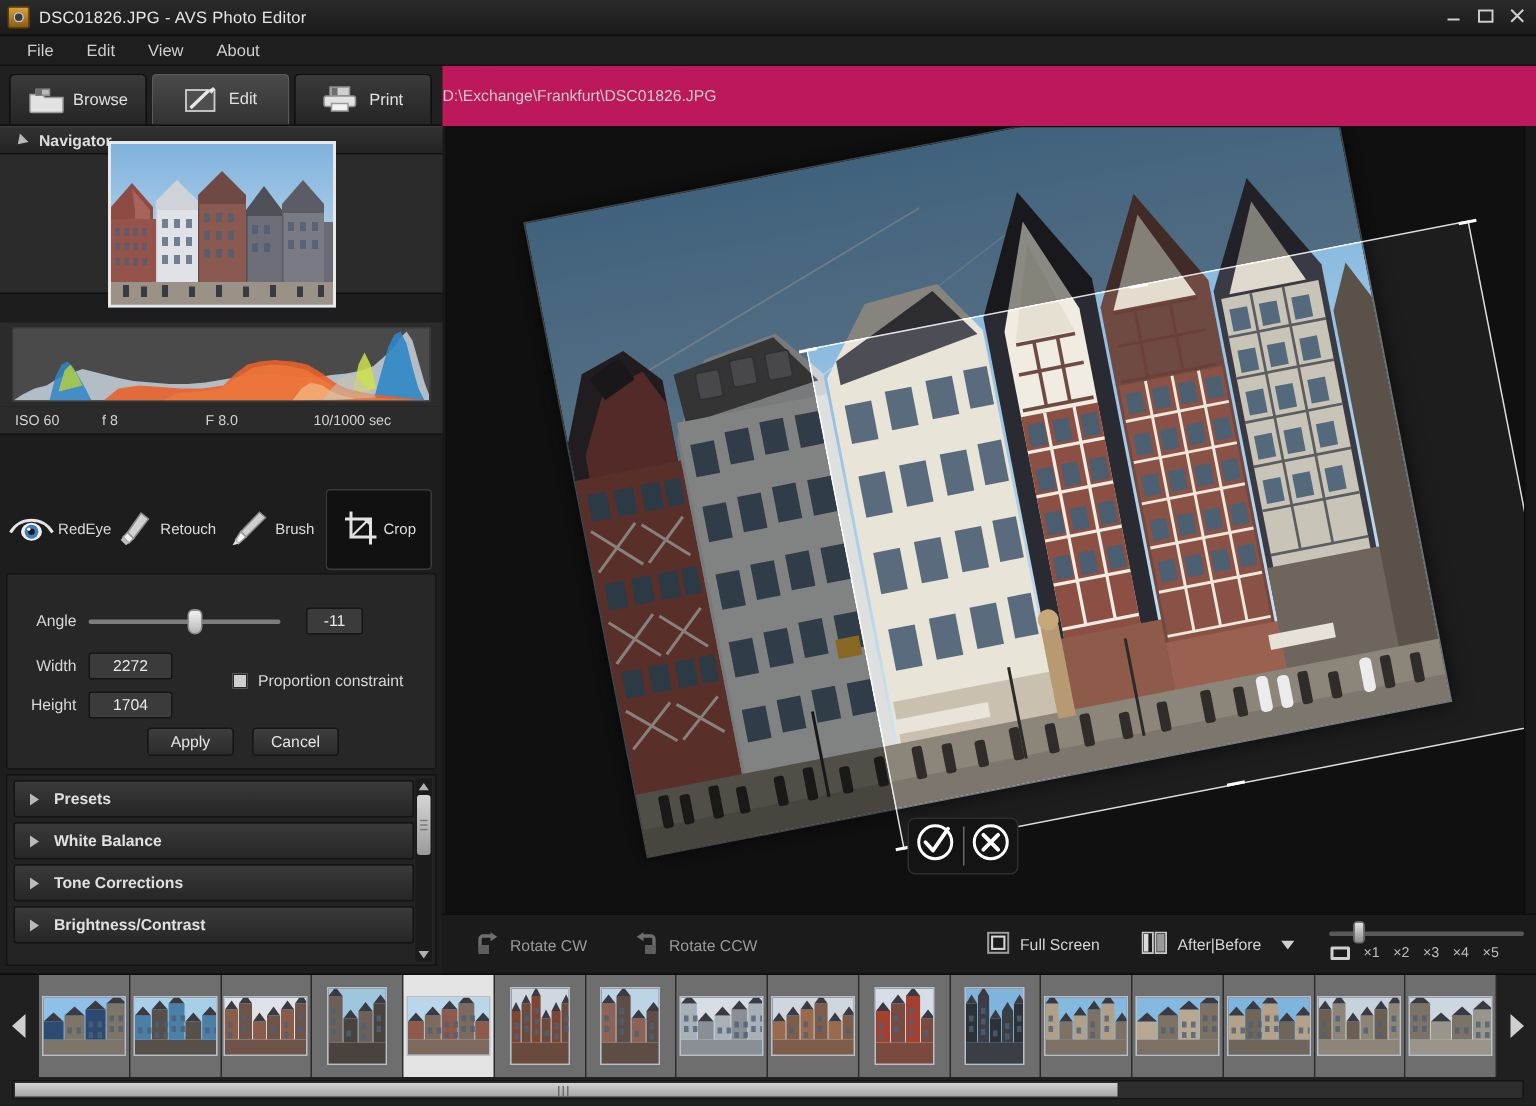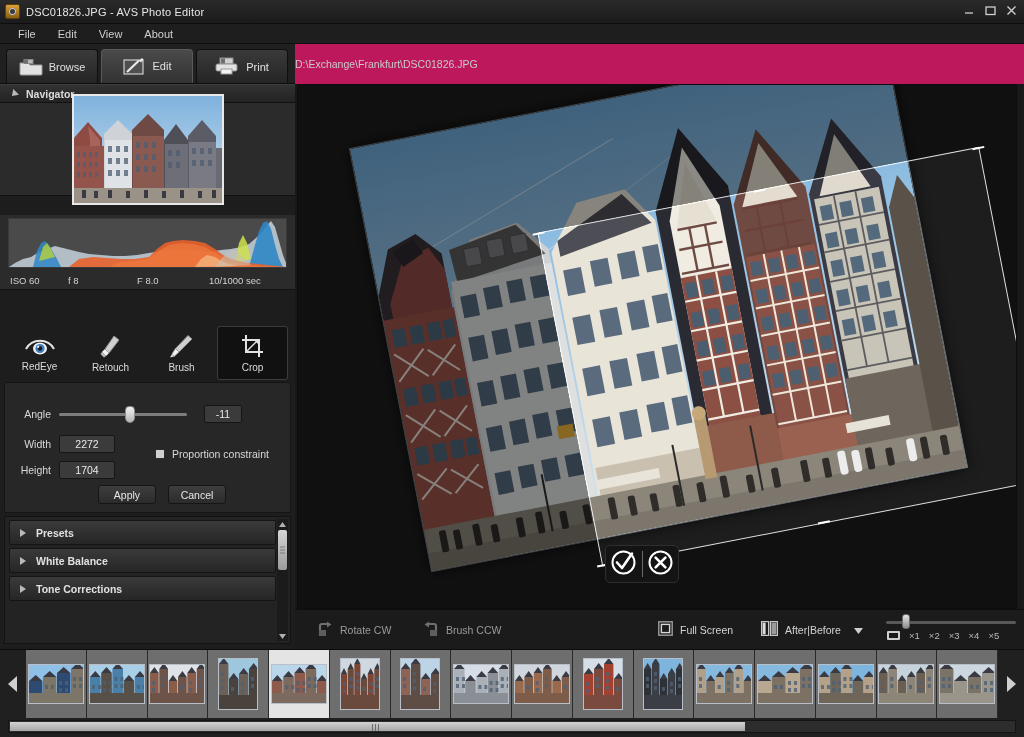--- a/index.html
+++ b/index.html
@@ -112,21 +112,21 @@
     background:#2b2b2b; border-bottom:1px solid #121212;
   }
   .exif-row span { position:absolute; }
 
   
   .toolrow {
     position:absolute; left:4px; top:282px; width:287px; height:54px;
     display:flex; gap:0;
   }
   .toolbtn {
-    width:71px; height:54px; display:flex; flex-direction:column;
+    width:71px; height:54px; display:flex; flex-direction:row;
     align-items:center; justify-content:center; gap:2px;
     font-size:10px; color:#dcdcdc; border-radius:3px;
   }
   .toolbtn.active { background:#111; box-shadow: inset 0 0 0 1px #3b3b3b; }
 
   
   .params {
     position:absolute; left:4px; top:338px; width:287px; height:131px;
     background:#272727; border:1px solid #151515; border-radius:2px;
   }
@@ -543,20 +543,24 @@
         <span>Presets</span>
       </div>
       <div class="acc-item">
         <span class="tri-closed"></span>
         <span>White Balance</span>
       </div>
       <div class="acc-item">
         <span class="tri-closed"></span>
         <span>Tone Corrections</span>
       </div>
+      <div class="acc-item">
+        <span class="tri-closed"></span>
+        <span>Brightness/Contrast</span>
+      </div>
       <div class="acc-scroll">
         <div class="sb-up">
           <svg width="7" height="5" viewBox="0 0 7 5">
               <path d="M3.5 0 L7 5 H0 Z" fill="#b0b0b0"></path>
             </svg>
         </div>
         <div class="acc-thumb">
           <svg width="9" height="40" viewBox="0 0 9 40" style="display:block">
             <g stroke="#7a7a7a" stroke-width="1">
               <path d="M2 17 H7"></path>
@@ -885,21 +889,21 @@
       <span>Rotate CW</span>
     </div>
     <div class="vb-item" style="left:128px;">
       <span>
         <svg width="16" height="16" viewBox="0 0 16 16">
           <path d="M13 14 V5 a2 2 0 0 0 -2 -2 h-6" fill="none" stroke="#6f6f6f" stroke-width="2.2"></path>
           <path d="M6 0.5 L1.5 3.5 L6 6.5 Z" fill="#6f6f6f"></path>
           <rect x="7" y="9" width="7" height="6" fill="#5e5e5e"></rect>
         </svg>
       </span>
-      <span>Brush CCW</span>
+      <span>Rotate CCW</span>
     </div>
     <div class="vb-item enabled" style="left:363px;">
       <span>
         <svg width="15" height="15" viewBox="0 0 15 15">
           <rect x="0.8" y="0.8" width="13.4" height="13.4" fill="none" stroke="#9d9d9d" stroke-width="1.4"></rect>
           <rect x="3.4" y="3.4" width="8.2" height="8.2" fill="none" stroke="#d6d6d6" stroke-width="1.4"></rect>
         </svg>
       </span>
       <span>Full Screen</span>
     </div>

